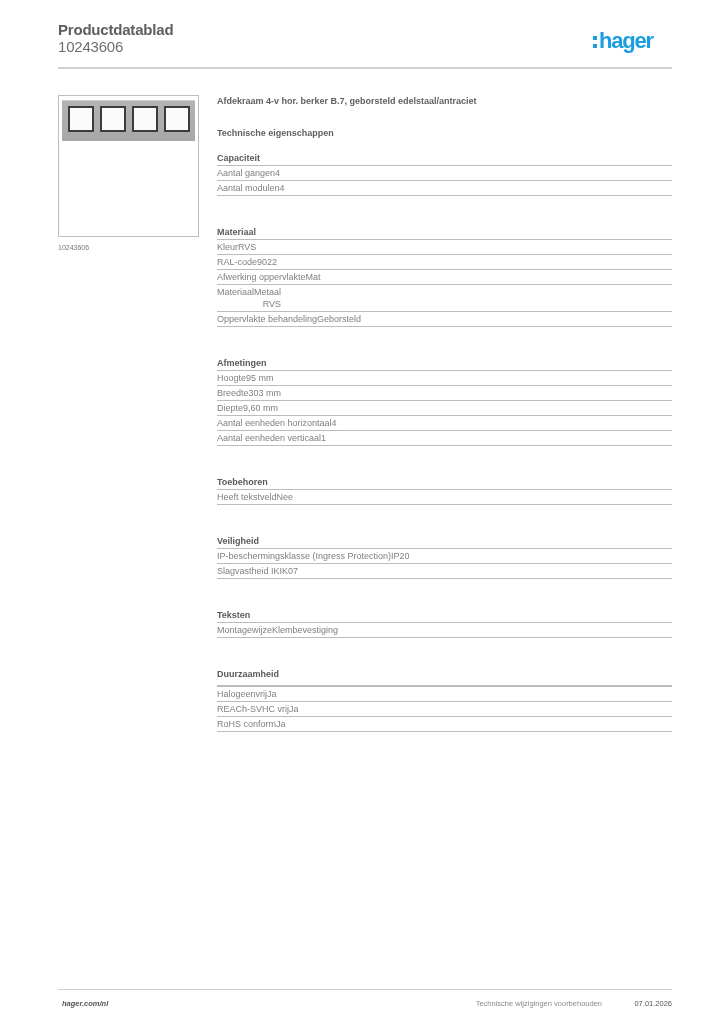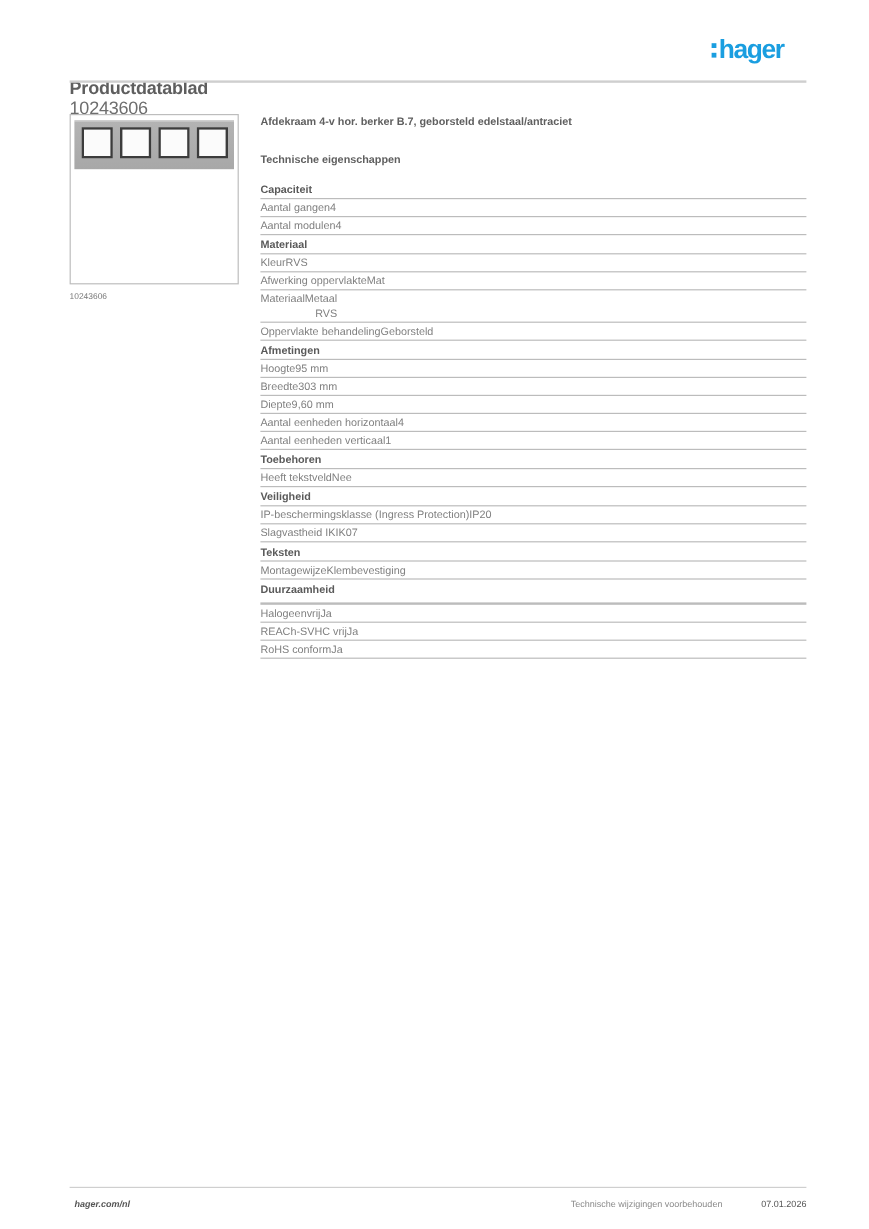--- a/index.html
+++ b/index.html
@@ -20,21 +20,20 @@
       left: 58px;
       top: 21px;
       width: 614px;
     }
     .doc-title {
       font-size: 15px;
       font-weight: bold;
       color: #5e5e5e;
       line-height: 17px;
       letter-spacing: -0.2px;
-      margin-top: 44px;
     }
     .doc-number {
       font-size: 15px;
       color: #6e6e6e;
       line-height: 17px;
       letter-spacing: -0.2px;
     }
     .header-rule {
       position: absolute;
       left: 58px;
@@ -123,21 +122,21 @@
     }
     .section-main {
       font-size: 9px;
       font-weight: bold;
       color: #5f5f5f;
       margin-top: 20px;
       line-height: 12px;
       height: 12px;
     }
     .group {
-      margin-top: 2px;
+      margin-top: 30px;
     }
     .group.first {
       margin-top: 13px;
     }
     .group-title {
       font-size: 9px;
       font-weight: bold;
       color: #5a5a5a;
       line-height: 12px;
       height: 12px;
@@ -236,20 +235,24 @@
       </div>
   </div>
 
   <div class="group">
     <div class="group-title">Materiaal</div>
     <div class="row">
         <span>Kleur</span>
         <span class="val">RVS</span>
       </div>
     <div class="row">
+        <span>RAL-code</span>
+        <span class="val">9022</span>
+      </div>
+    <div class="row">
         <span>Afwerking oppervlakte</span>
         <span class="val">Mat</span>
       </div>
     <div class="row">
         <span>Materiaal</span>
         <span class="val">Metaal
 RVS</span>
       </div>
     <div class="row">
         <span>Oppervlakte behandeling</span>

